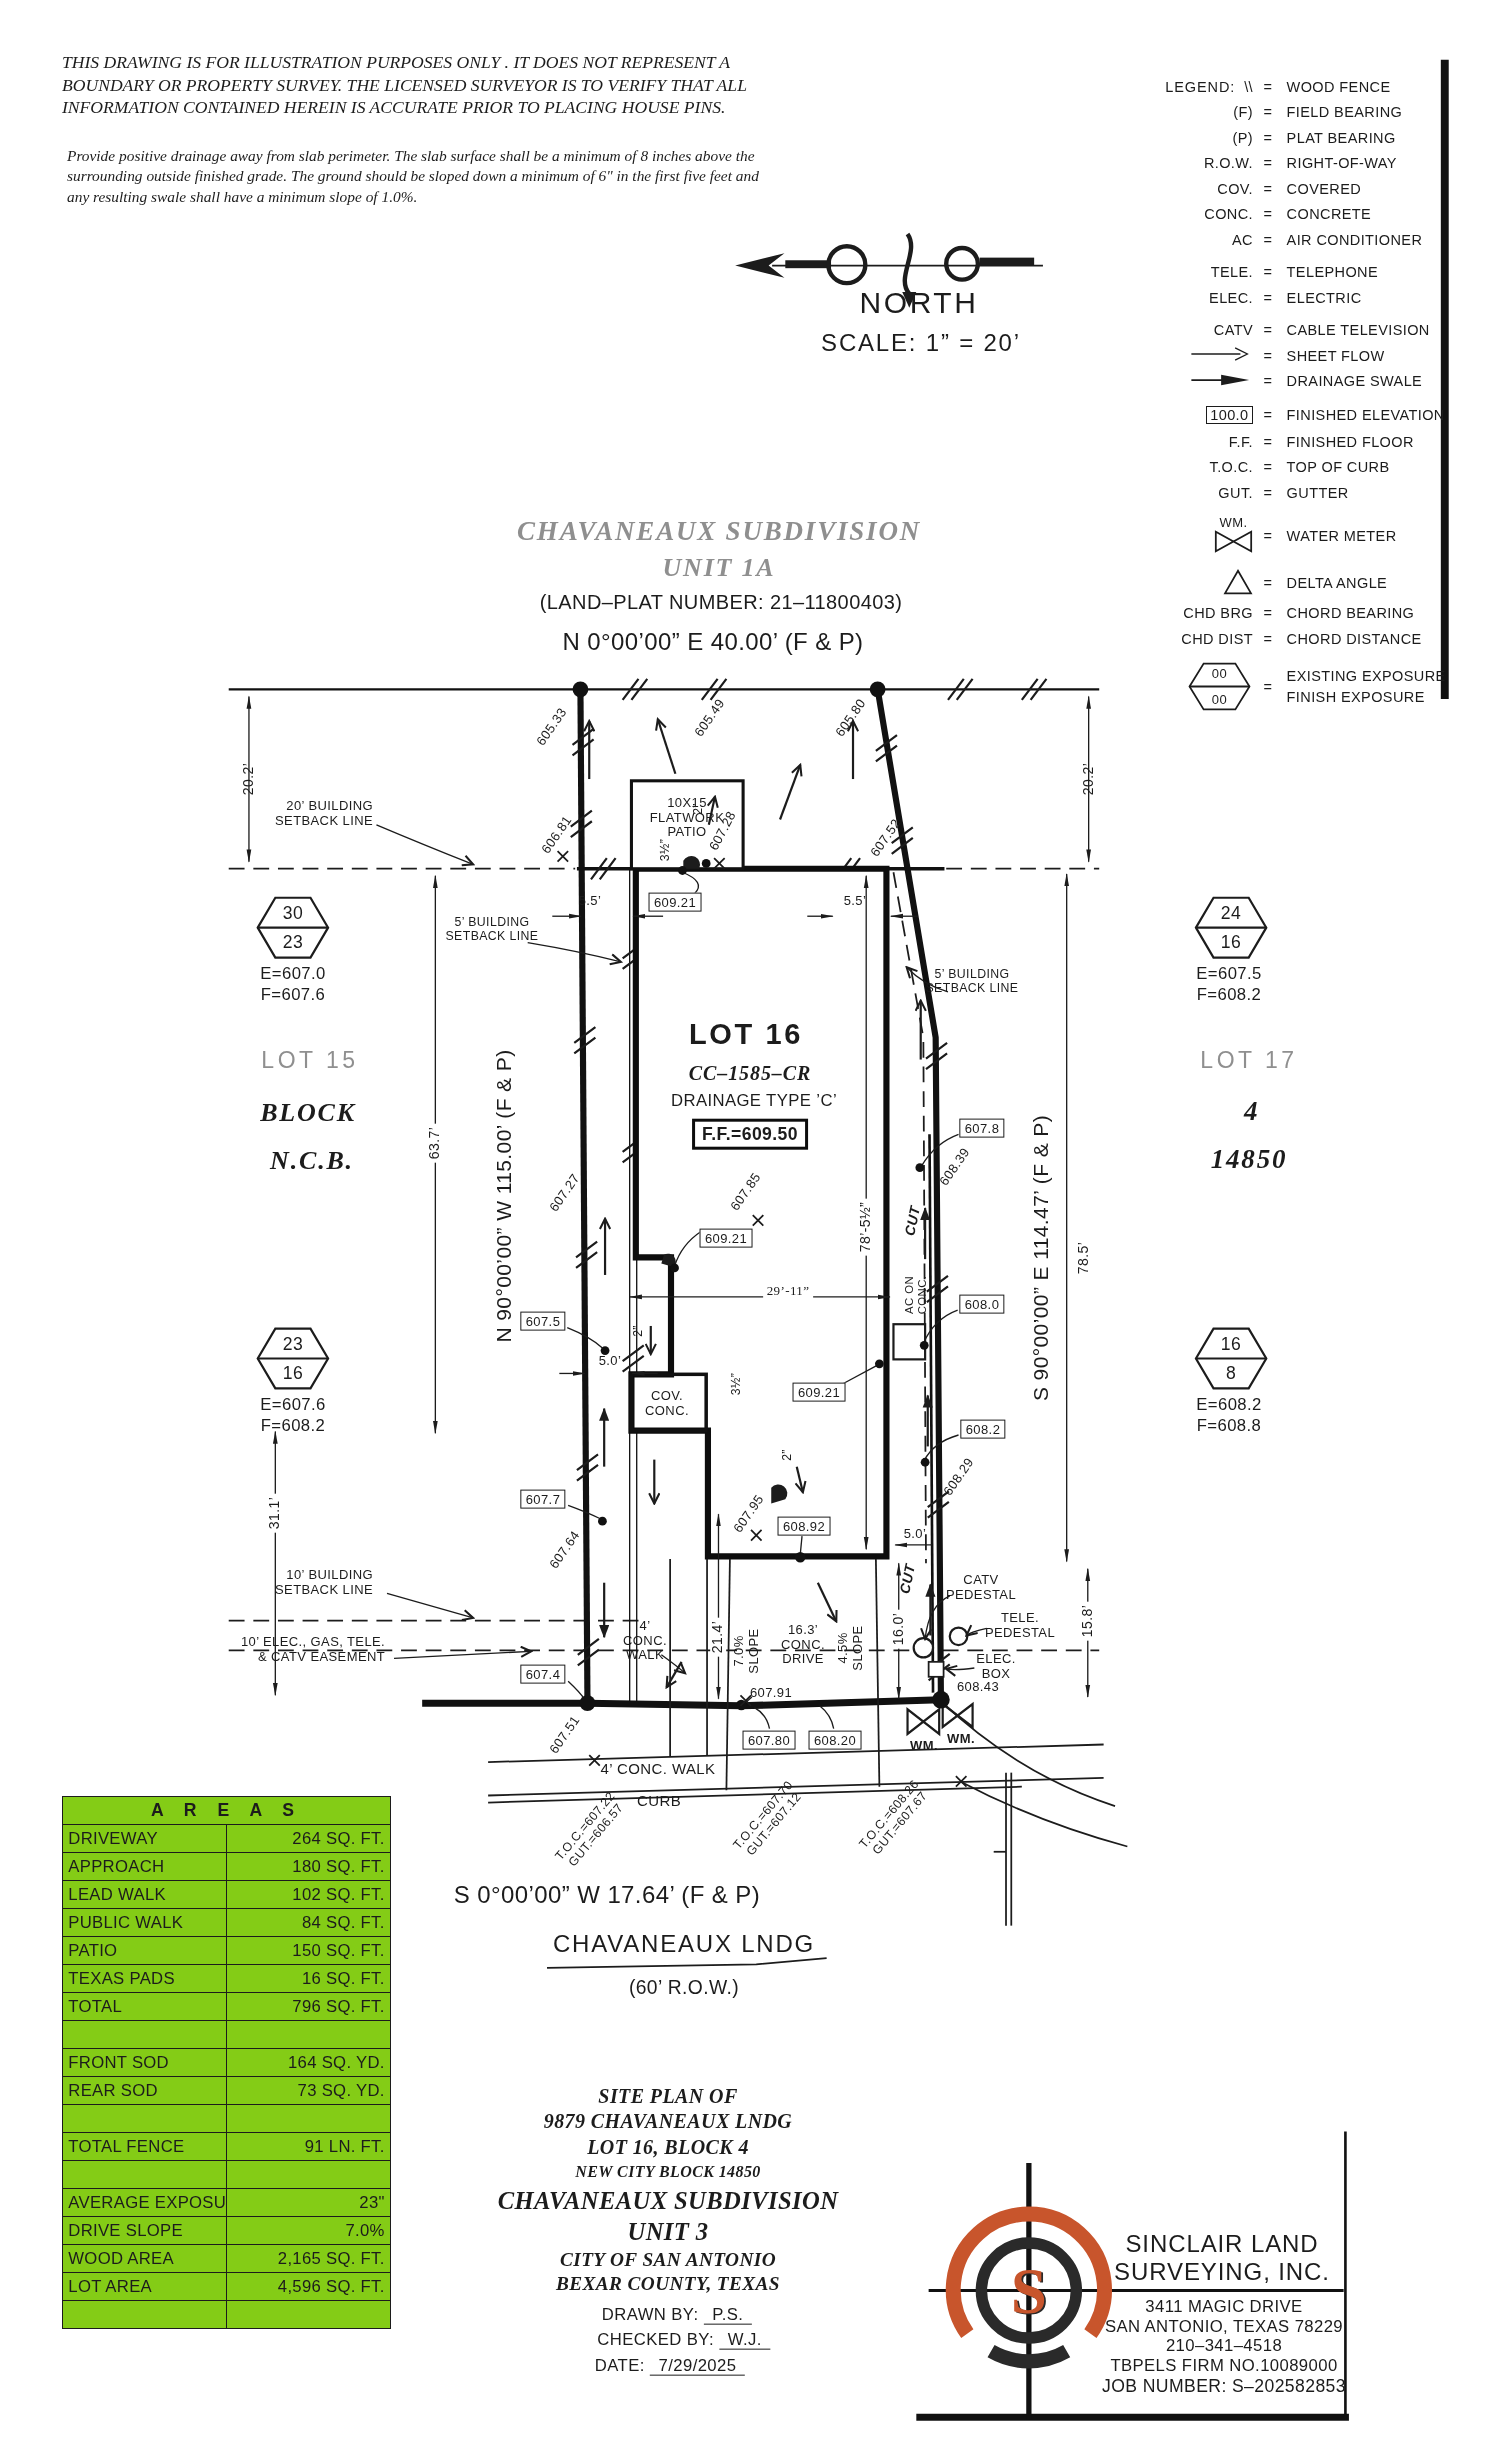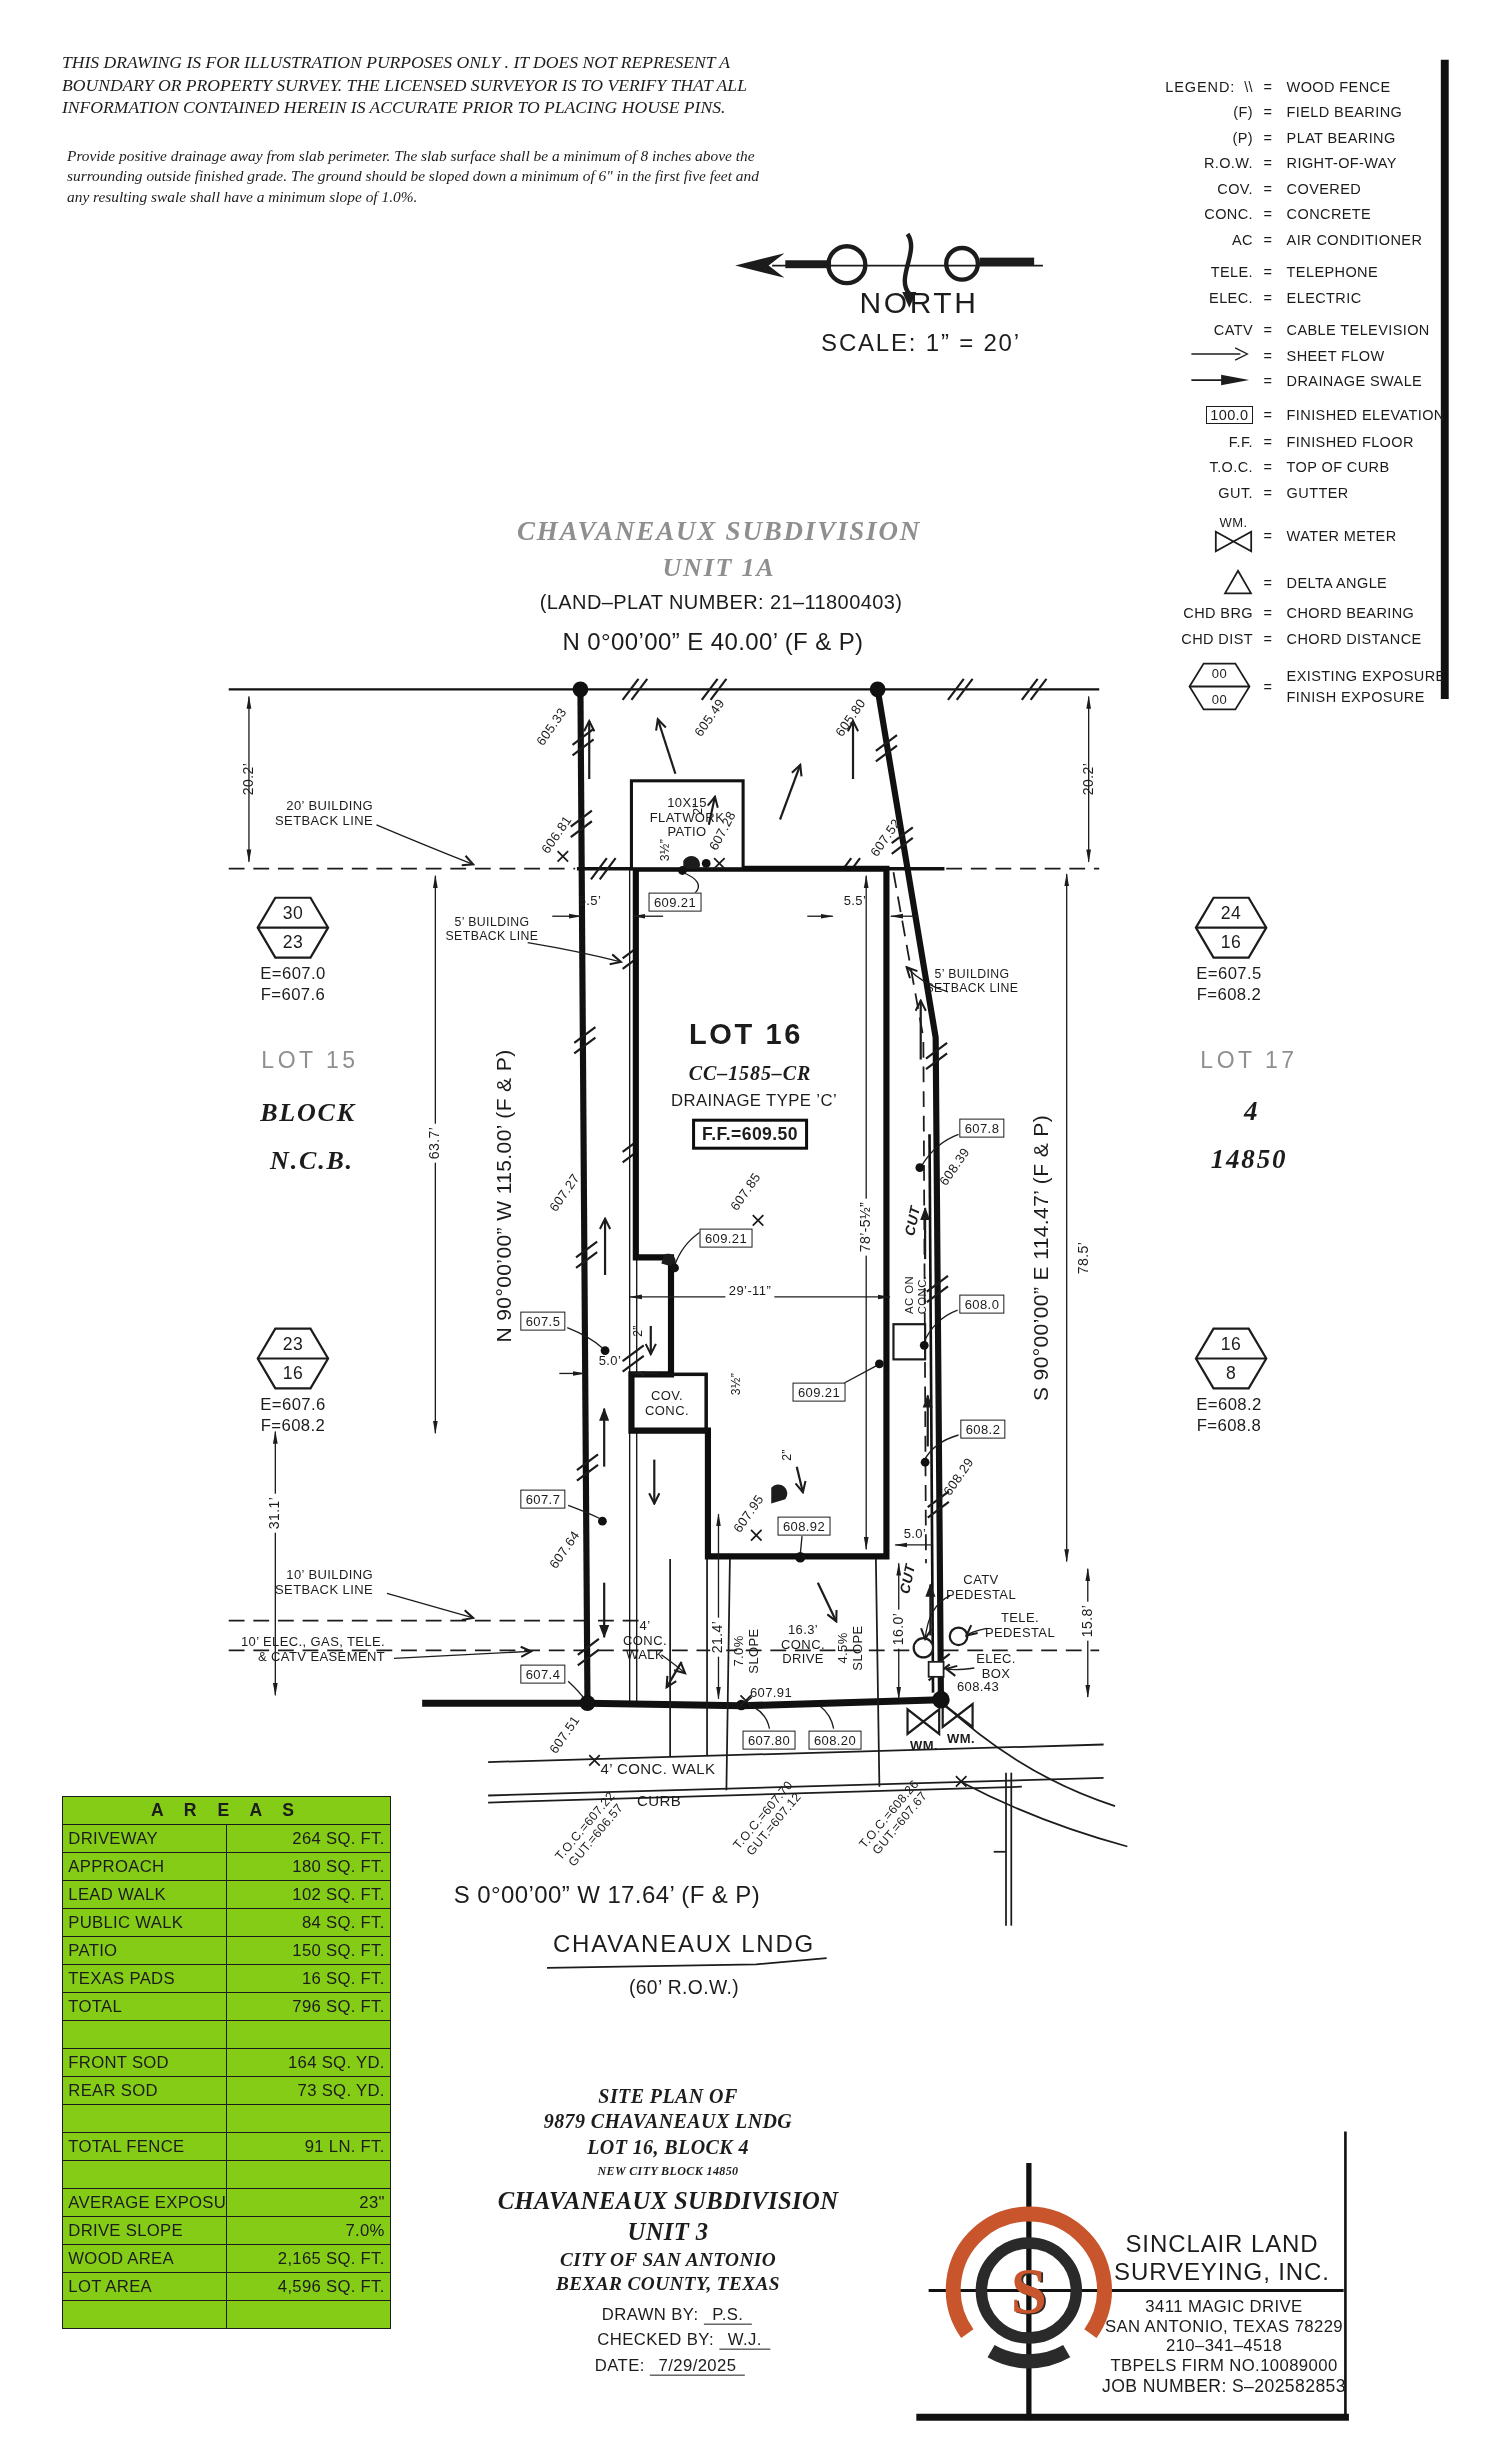--- a/index.html
+++ b/index.html
@@ -427,21 +427,21 @@
       <div>&amp; CATV EASEMENT</div>
     </div>
 
   <div class="lab" style="left:249px;top:779px;transform:translate(-50%,-50%) rotate(-90deg);">20.2’</div>
   <div class="lab" style="left:1089px;top:779px;transform:translate(-50%,-50%) rotate(-90deg);">20.2’</div>
   <div class="lab whitebg" style="left:435px;top:1143px;transform:translate(-50%,-50%) rotate(-90deg);">63.7’</div>
   <div class="lab whitebg" style="left:275px;top:1513px;transform:translate(-50%,-50%) rotate(-90deg);">31.1’</div>
   <div class="lab whitebg" style="left:1084px;top:1258px;transform:translate(-50%,-50%) rotate(-90deg);">78.5’</div>
   <div class="lab whitebg" style="left:1088px;top:1621px;transform:translate(-50%,-50%) rotate(-90deg);">15.8’</div>
   <div class="lab whitebg" style="left:866px;top:1227px;transform:translate(-50%,-50%) rotate(-90deg);">78’-5½”</div>
-  <div class="lab whitebg sm" style="left:750px;top:1291px;">29’-11”</div>
+  <div class="lab whitebg sm" style="left:788px;top:1291px;font-family:Liberation Serif, serif;">29’-11”</div>
   <div class="lab sm" style="left:590px;top:901px;">5.5’</div>
   <div class="lab sm" style="left:855px;top:901px;">5.5’</div>
   <div class="lab sm" style="left:610px;top:1361px;">5.0’</div>
   <div class="lab sm" style="left:915px;top:1534px;">5.0’</div>
   <div class="lab whitebg" style="left:899px;top:1629px;transform:translate(-50%,-50%) rotate(-90deg);">16.0’</div>
   <div class="lab whitebg" style="left:718px;top:1637px;transform:translate(-50%,-50%) rotate(-90deg);">21.4’</div>
   <div class="lab sm" style="left:747px;top:1651px;transform:translate(-50%,-50%) rotate(-90deg);">
     <div>7.0%</div>
       <div>SLOPE</div>
     </div>
@@ -652,21 +652,21 @@
     <tr>
           <td></td>
           <td class="v"></td>
         </tr>
   </tbody>
     </table>
 
   <div class="lab serifi" style="left:668px;top:2096px;font-size:20px;">SITE  PLAN  OF</div>
   <div class="lab serifi" style="left:668px;top:2121px;font-size:20px;">9879  CHAVANEAUX  LNDG</div>
   <div class="lab serifi" style="left:668px;top:2147px;font-size:20px;">LOT  16,  BLOCK  4</div>
-  <div class="lab serifi" style="left:668px;top:2172px;font-size:12px;">NEW  CITY  BLOCK  14850</div>
+  <div class="lab serifi" style="left:668px;top:2172px;font-size:16px;">NEW  CITY  BLOCK  14850</div>
   <div class="lab serifi" style="left:668px;top:2201px;font-size:24.6px;">CHAVANEAUX  SUBDIVISION</div>
   <div class="lab serifi" style="left:668px;top:2232px;font-size:24.6px;text-align:right;">UNIT  3</div>
   <div class="lab serifi" style="left:668px;top:2260px;font-size:19.3px;">CITY  OF  SAN  ANTONIO</div>
   <div class="lab serifi" style="left:668px;top:2284px;font-size:19.3px;">BEXAR  COUNTY,  TEXAS</div>
   <div class="lab" style="left:677px;top:2315px;font-size:16.7px;">
     <span>DRAWN BY:</span>
     <span class="uline">P.S.</span></div>
   <div class="lab" style="left:684px;top:2340px;font-size:16.7px;">
     <span>CHECKED BY:</span>
     <span class="uline">W.J.</span></div>

